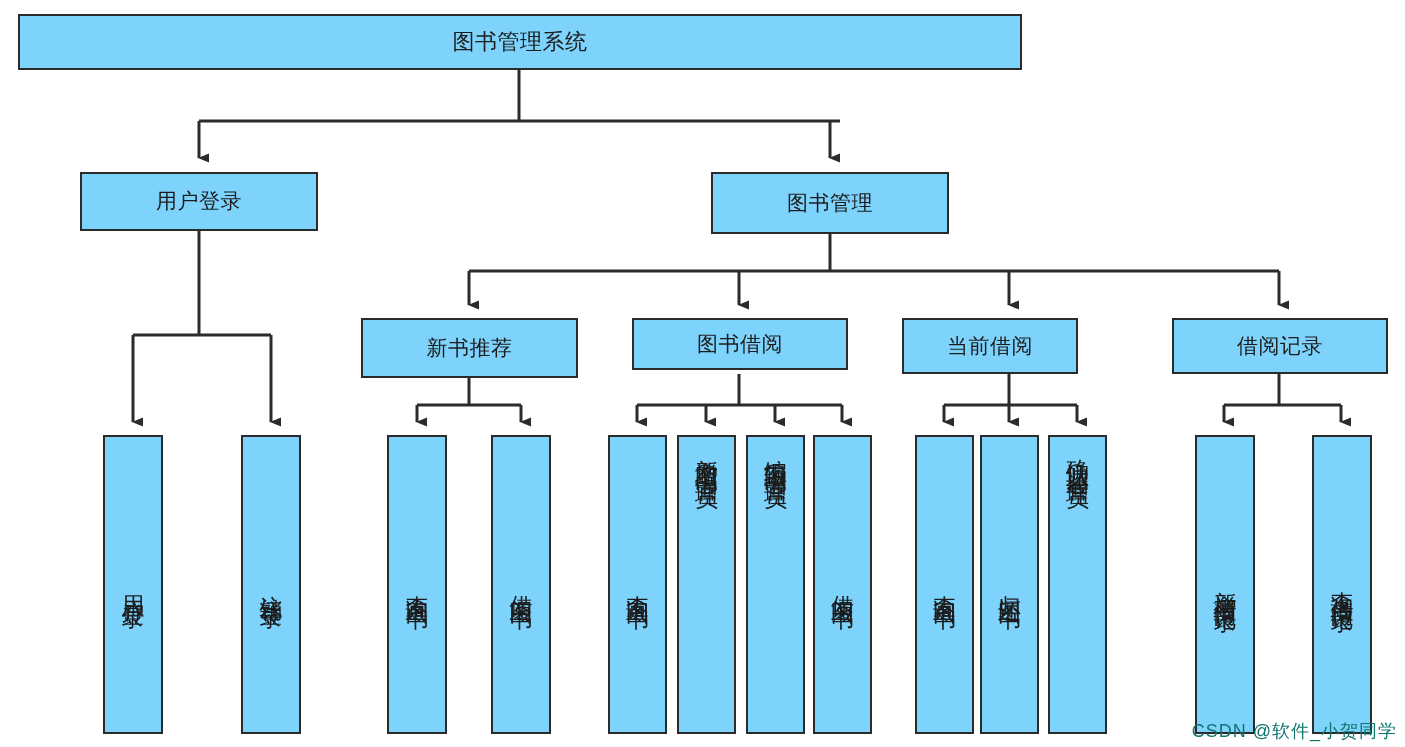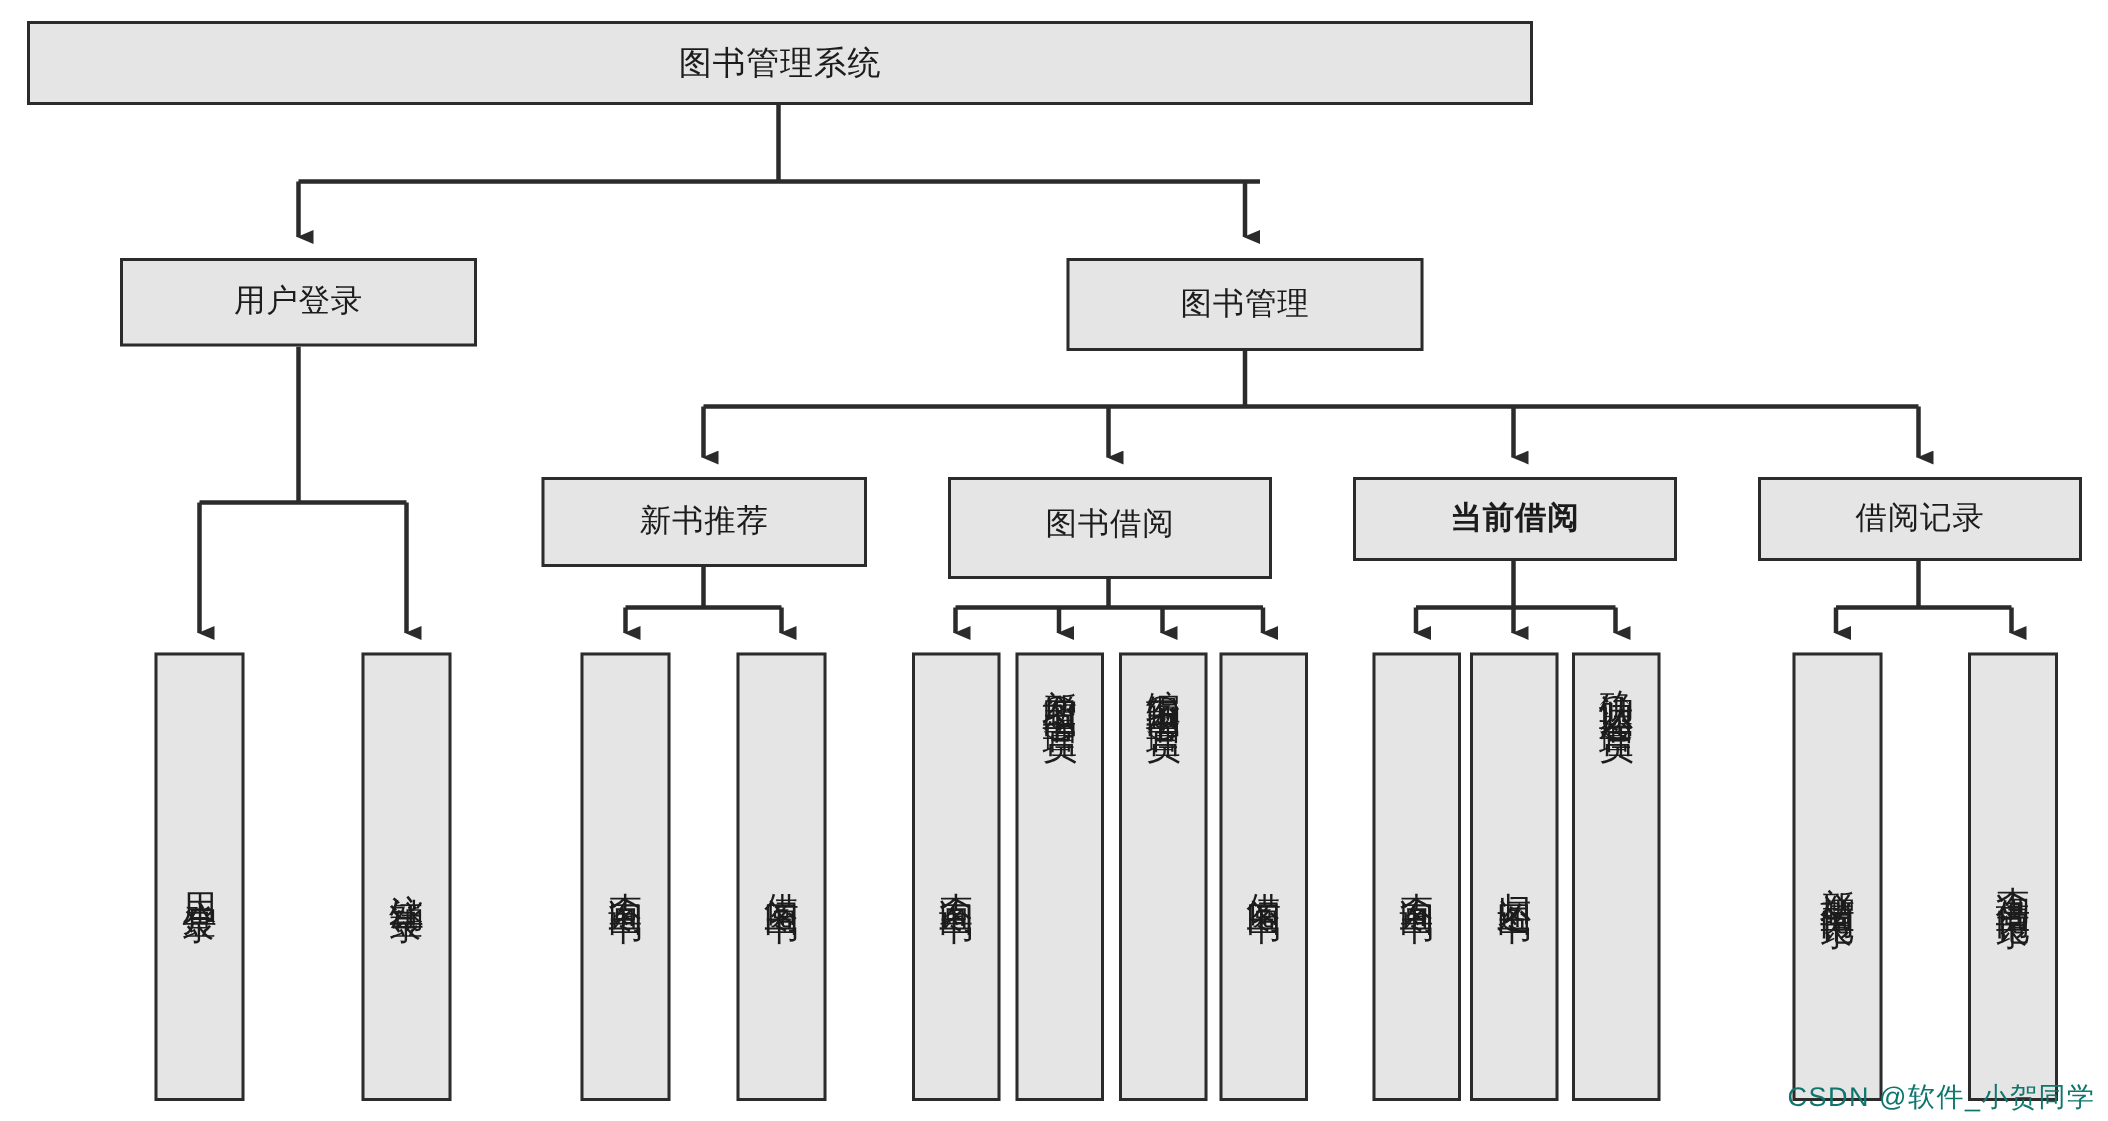--- a/index.html
+++ b/index.html
@@ -21,21 +21,21 @@
   #diagram-svg {
     position: absolute;
     left: 0;
     top: 0;
     width: 1405px;
     height: 747px;
   }
   .node-box {
     position: absolute;
     box-sizing: border-box;
-    background: #e5e5e5;
+    background: #7dd3fc;
     border: 2px solid #2b2b2b;
     display: flex;
     align-items: center;
     justify-content: center;
   }
   .node-label {
     color: #1c1c1c;
     text-align: center;
     line-height: 1.18;
     letter-spacing: 0.5px;
@@ -144,25 +144,25 @@
   </div>
 
   <div class="node-box lvl-2" style="left:711px; top:172px; width:238px; height:62px;">
     <span class="node-label">图书管理</span>
   </div>
 
   <div class="node-box lvl-3" style="left:361px; top:318px; width:217px; height:60px;">
     <span class="node-label">新书推荐</span>
   </div>
 
-  <div class="node-box lvl-3" style="left:632px; top:318px; width:216px; height:68px;font-family:Liberation Mono, monospace;">
+  <div class="node-box lvl-3" style="left:632px; top:318px; width:216px; height:52px;">
     <span class="node-label">图书借阅</span>
   </div>
 
-  <div class="node-box lvl-3" style="left:902px; top:318px; width:216px; height:56px;font-weight:bold;">
+  <div class="node-box lvl-3" style="left:902px; top:318px; width:176px; height:56px;">
     <span class="node-label">当前借阅</span>
   </div>
 
   <div class="node-box lvl-3" style="left:1172px; top:318px; width:216px; height:56px;">
     <span class="node-label">借阅记录</span>
   </div>
 
   <div class="node-box leaf-box align-mid" style="left:103px; top:435px; width:60px; height:299px;">
     <span class="node-label">用户登录</span>
   </div>

